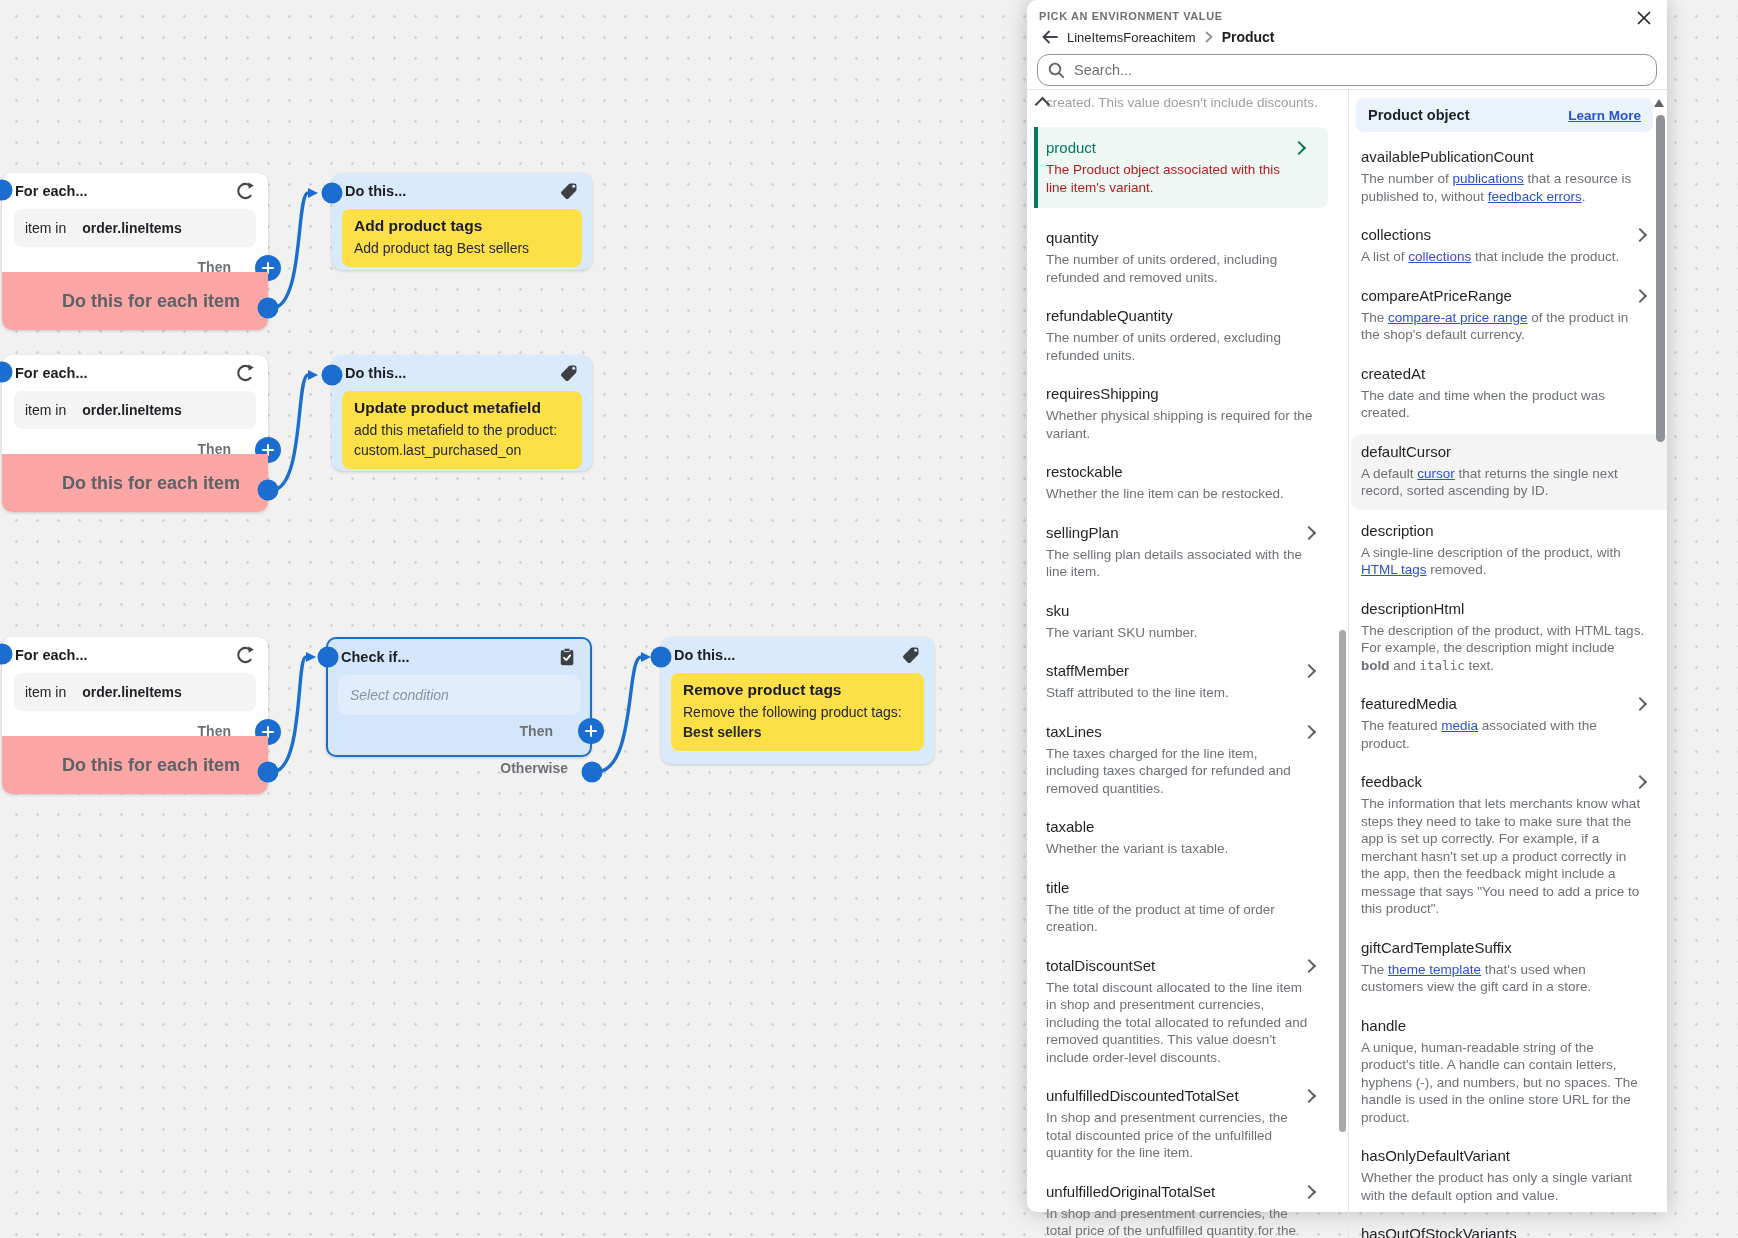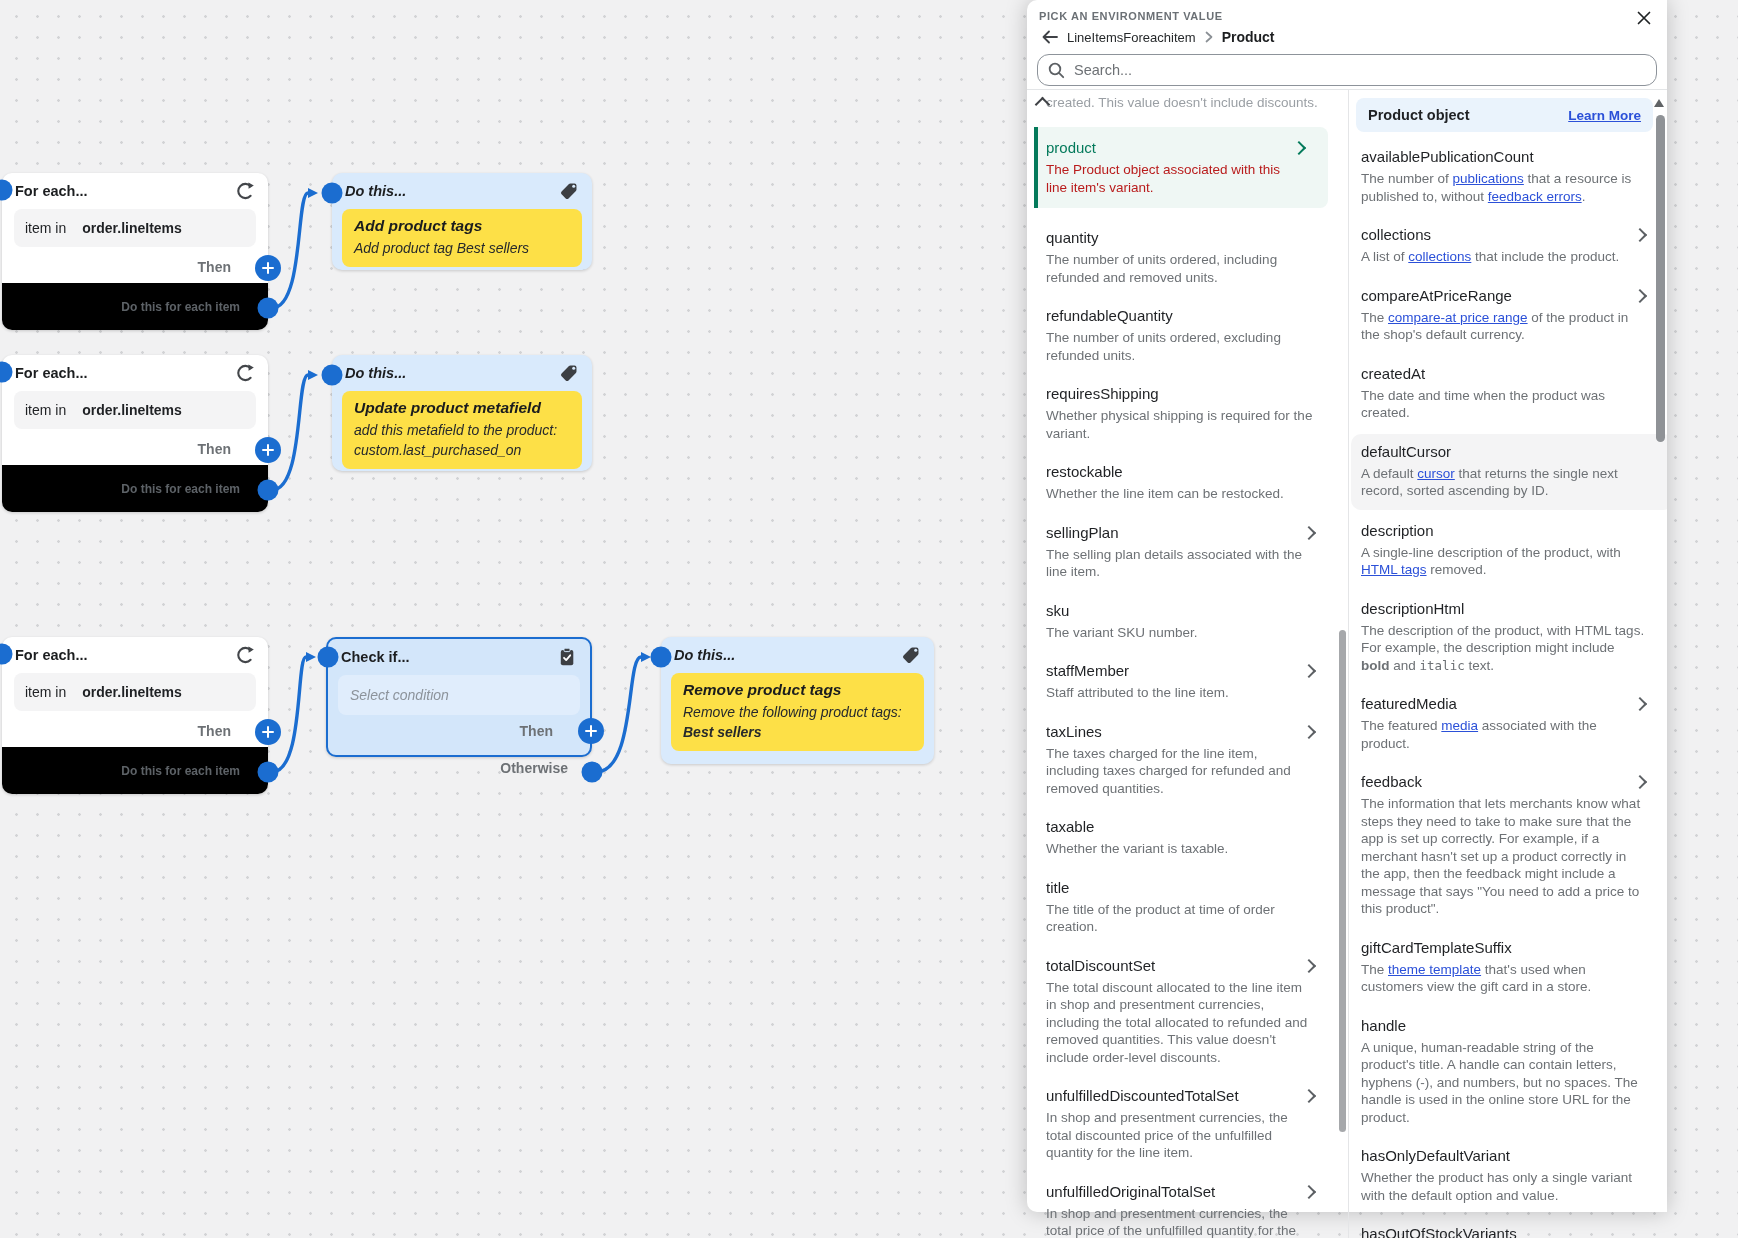--- a/index.html
+++ b/index.html
@@ -12,30 +12,30 @@
   .card{position:absolute;border-radius:10px;box-shadow:0 1px 3px rgba(20,20,20,.18);box-sizing:border-box;}
   .card-head{height:36px;display:flex;align-items:center;justify-content:space-between;padding:0 13px;}
   .card-title{font-size:14.5px;font-weight:700;color:#1c1e20;}
   
   .fe{left:2px;width:266px;height:157px;background:#fff;}
   .fe1{top:173px}.fe2{top:355px}.fe3{top:637px}
   .fe-input{margin:0 12px;height:38px;background:#f4f4f5;border-radius:8px;display:flex;align-items:center;
     padding:0 11px;font-size:14px;color:#1f2124;gap:16px;}
   .fe-then,.ci-then{position:absolute;right:37px;font-size:14px;font-weight:700;color:#6d7175;}
   .fe-then{top:86px}
-  .fe-foot{position:absolute;left:0;right:0;bottom:0;height:47px;background:#000000;border-radius:0 0 10px 10px;
+  .fe-foot{position:absolute;left:0;right:0;bottom:0;height:58px;background:#fca5a5;border-radius:0 0 10px 10px;
     display:flex;align-items:center;justify-content:flex-end;padding-right:28px;
-    font-size:12px;font-weight:700;color:#5d6267;box-sizing:border-box;}
+    font-size:18px;font-weight:700;color:#5d6267;box-sizing:border-box;}
   .plus{position:absolute;width:26px;height:26px;border-radius:50%;background:#1b6dd0;}
   .plus::before,.plus::after{content:"";position:absolute;background:#fff;border-radius:1px;}
   .plus::before{left:7px;top:12px;width:12px;height:2.4px;}
   .plus::after{left:11.8px;top:7px;width:2.4px;height:12px;}
   .fe .plus{right:-13px;top:82px;}
   
-  .act{background:#d9eafc;font-style:italic;}
+  .act{background:#d9eafc;}
   .act1{left:332px;top:173px;width:260px;height:97px;}
   .act2{left:332px;top:355px;width:260px;height:116px;}
   .act3{left:661px;top:637px;width:273px;height:127px;}
   .act-body{margin:0 10px;background:#fde047;border-radius:8px;padding:8px 12px 9px;}
   .act-title{font-size:15.5px;font-weight:700;color:#1a1c1e;margin-bottom:3px;}
   .act-line{font-size:14px;color:#26292c;line-height:20px;}
   .act-line.b{font-weight:700;}
   
   .ci{left:326px;top:637px;width:266px;height:120px;background:#d3e6fa;border:2.5px solid #1b6dd0;}
   .ci-input{margin:0 10px;height:40px;background:#e0edfc;border-radius:8px;display:flex;align-items:center;

